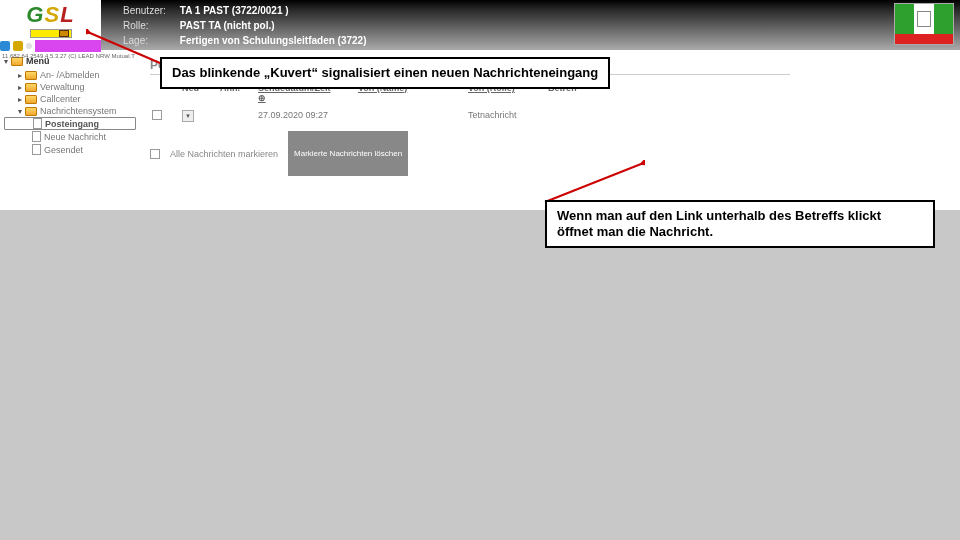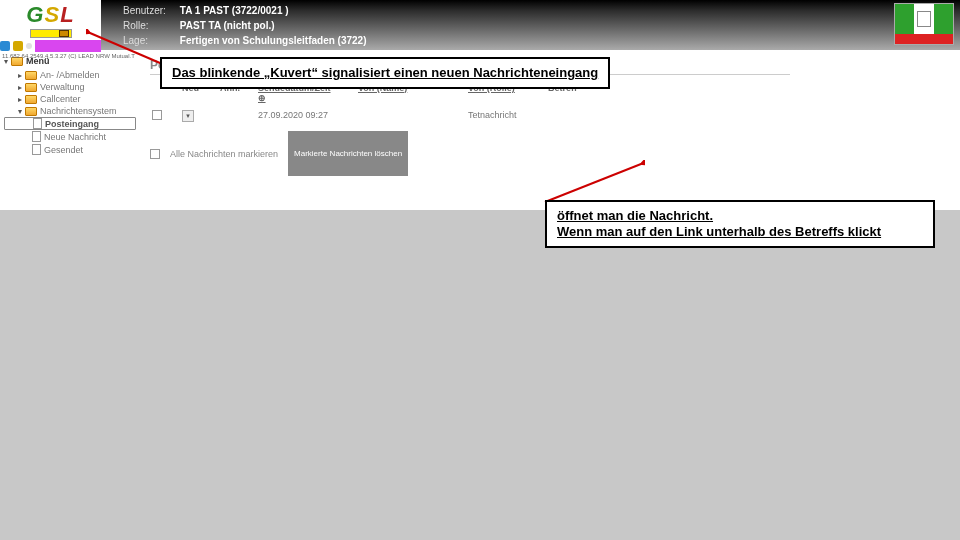--- a/index.html
+++ b/index.html
@@ -207,21 +207,20 @@
 
   .callout {
     position: absolute;
     background: #fff;
     border: 2px solid #000;
     font-size: 13px;
     font-weight: bold;
     padding: 6px 10px;
     line-height: 16px;
     z-index: 50;
-    text-decoration: underline;
   }
   .callout1 { left: 160px; top: 57px; }
   .callout2 { left: 545px; top: 200px; width: 390px; }
   .callout2 .l2 { display:block; }
 
   .arrow1 {
     position: absolute;
     left: 86px; top: 29px;
     width: 90px; height: 44px;
     z-index: 40;
@@ -356,22 +355,22 @@
     <div class="footer-row">
       <span class="chk"></span>
       <div class="mark-label">Alle Nachrichten markieren</div>
       <button class="del-btn">Markierte Nachrichten löschen</button>
     </div>
   </div>
 </div>
 
 <div class="callout callout1">Das blinkende „Kuvert“ signalisiert einen neuen Nachrichteneingang</div>
 <div class="callout callout2">
+  <span class="l2">Wenn man auf den Link unterhalb des Betreffs klickt</span>
   <span class="l2">öffnet man die Nachricht.</span>
-  <span class="l2">Wenn man auf den Link unterhalb des Betreffs klickt</span>
 </div>
 
 <svg class="arrow1">
   <defs>
       <marker id="ah1" markerWidth="8" markerHeight="8" refX="1" refY="3" orient="auto">
         <path d="M6,0 L0,3 L6,6 Z" fill="#c00"></path>
       </marker>
     </defs>
   <line x1="88" y1="40" x2="4" y2="4" stroke="#c00" stroke-width="2" marker-end="url(#ah1)"></line>
 </svg>

